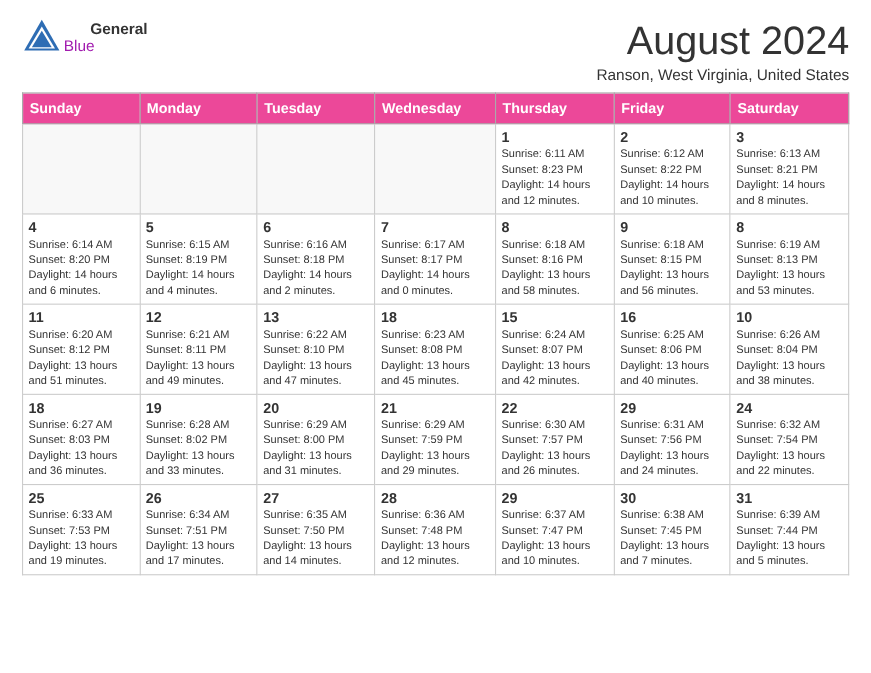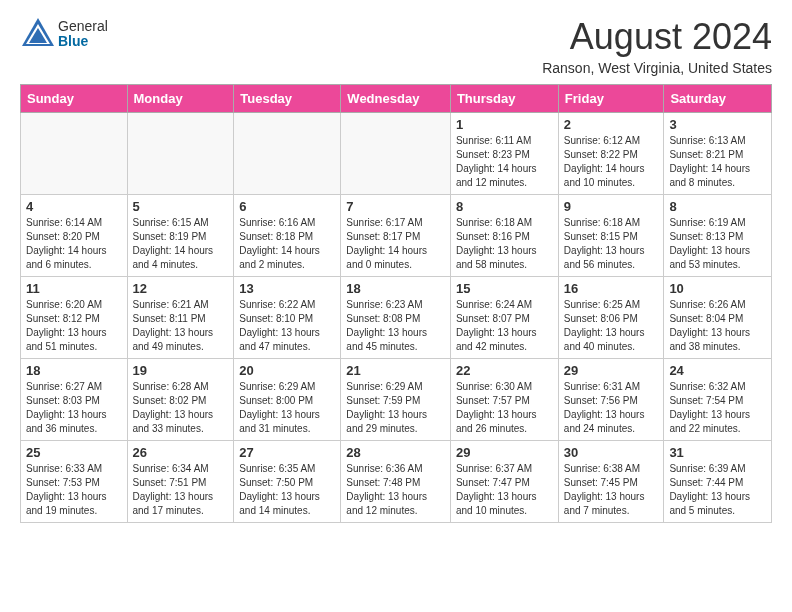--- a/index.html
+++ b/index.html
@@ -73,22 +73,22 @@
     <div class="logo-wrapper">
       <div style="display:flex; align-items:center; gap:2px;">
         <div style="position:relative; width:36px; height:36px;">
           <svg width="36" height="36" viewBox="0 0 36 36">
             <polygon points="18,2 34,30 2,30" fill="#2e6db4"></polygon>
             <polygon points="18,8 30,28 6,28" fill="#fff"></polygon>
             <polygon points="18,12 27,27 9,27" fill="#2e6db4"></polygon>
           </svg>
         </div>
         <div class="logo-text-block">
-          <span style="font-size:14px; font-weight:normal; color:#333;">General</span>
-          <span style="font-size:14px; font-weight:bold; color:#0369a1;">Blue</span>
+          <span style="font-size:14px; font-weight:bold; color:#333;margin-left:24px;">General</span>
+          <span style="font-size:14px; font-weight:normal; color:#a21caf;">Blue</span>
         </div>
       </div>
     </div>
     <div class="title-section">
       <div class="month-title">August 2024</div>
       <div class="location">Ranson, West Virginia, United States</div>
     </div>
   </div>
 
   <table class="calendar">

